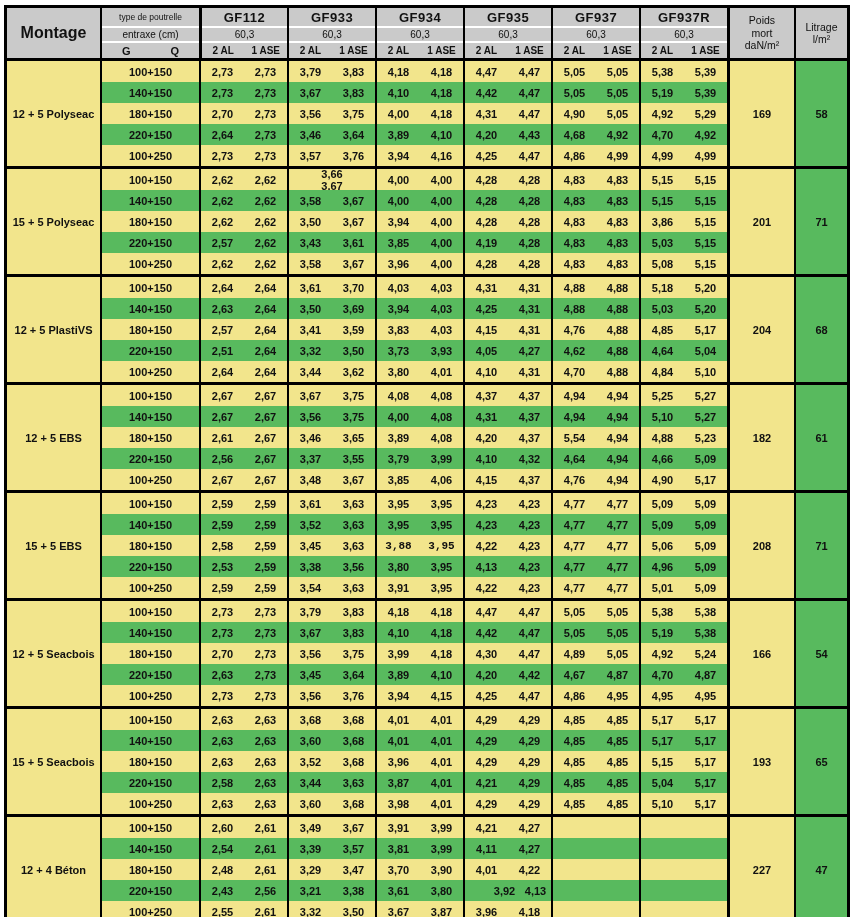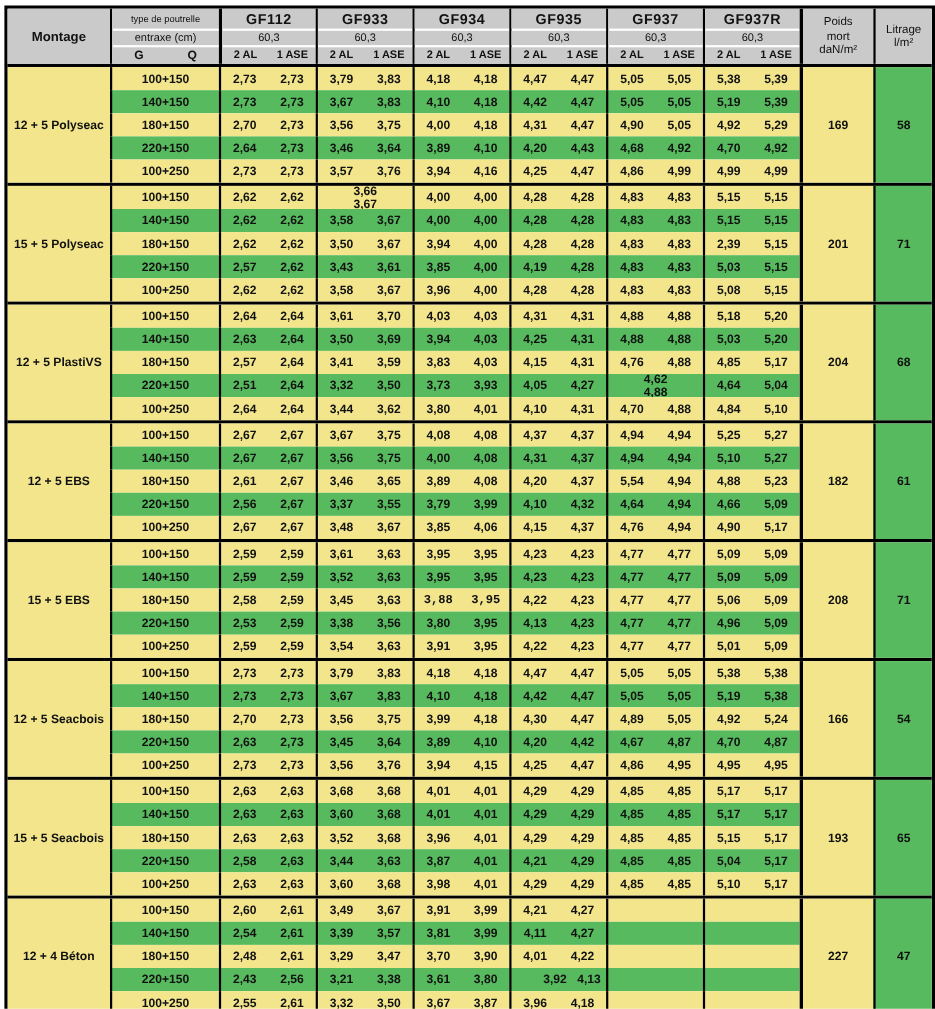--- a/index.html
+++ b/index.html
@@ -12,21 +12,21 @@
     font-family:"Liberation Sans", sans-serif; color:var(--ink);
   }
   .wrap{padding:5px 3px 0 4px;}
   .tbl{border:3px solid #000; width:846px; background:#fff;}
 
   
   .header{display:grid; grid-template-columns:var(--cols); background:#fff;}
   .hfull{background:var(--gray); display:flex; flex-direction:column;
          align-items:center; justify-content:center; text-align:center;
          font-size:10.5px; line-height:1.18; border-left:2px solid #000;}
-  .hfull.first{border-left:none; font-size:12px; font-weight:bold;}
+  .hfull.first{border-left:none; font-size:16px; font-weight:bold;}
   .hcol{display:flex; flex-direction:column; border-left:2px solid #000;}
   .hbox{background:var(--gray); display:flex; align-items:center;
         justify-content:center; width:100%;}
   .r1{height:18px;} .r2{height:13px; margin-top:2px;} .r3{height:15px; margin-top:2px;}
   .gf-name{font-size:13px; font-weight:bold; letter-spacing:.5px;}
   .small-lbl{font-size:8.5px;}
   .mid-lbl{font-size:10px;}
   .sub-row{font-size:10px; font-weight:bold;}
   .sub-row span{flex:1; text-align:center;}
   .pair{display:flex; width:100%;}
@@ -331,21 +331,21 @@
           </div>
           <div class="cell bl val yellow" style="grid-area: 3 / 6;">
             <span>4,28</span>
             <span>4,28</span>
           </div>
           <div class="cell bl val yellow" style="grid-area: 3 / 7;">
             <span>4,83</span>
             <span>4,83</span>
           </div>
           <div class="cell bl val yellow" style="grid-area: 3 / 8;">
-            <span>2,39</span>
+            <span>3,86</span>
             <span>5,15</span>
           </div>
           <div class="cell bl green" style="grid-area: 4 / 2;">220+150</div>
           <div class="cell bl val green" style="grid-area: 4 / 3;">
             <span>2,57</span>
             <span>2,62</span>
           </div>
           <div class="cell bl val green" style="grid-area: 4 / 4;">
             <span>3,43</span>
             <span>3,61</span>
@@ -481,21 +481,21 @@
             <span>3,50</span>
           </div>
           <div class="cell bl val green" style="grid-area: 4 / 5;">
             <span>3,73</span>
             <span>3,93</span>
           </div>
           <div class="cell bl val green" style="grid-area: 4 / 6;">
             <span>4,05</span>
             <span>4,27</span>
           </div>
-          <div class="cell bl val green" style="grid-area: 4 / 7; flex-direction: column;">
+          <div class="cell bl val green" style="grid-area: 4 / 7;">
             <span>4,62</span>
             <span>4,88</span>
           </div>
           <div class="cell bl val green" style="grid-area: 4 / 8;">
             <span>4,64</span>
             <span>5,04</span>
           </div>
           <div class="cell bl yellow" style="grid-area: 5 / 2;">100+250</div>
           <div class="cell bl val yellow" style="grid-area: 5 / 3;">
             <span>2,64</span>

